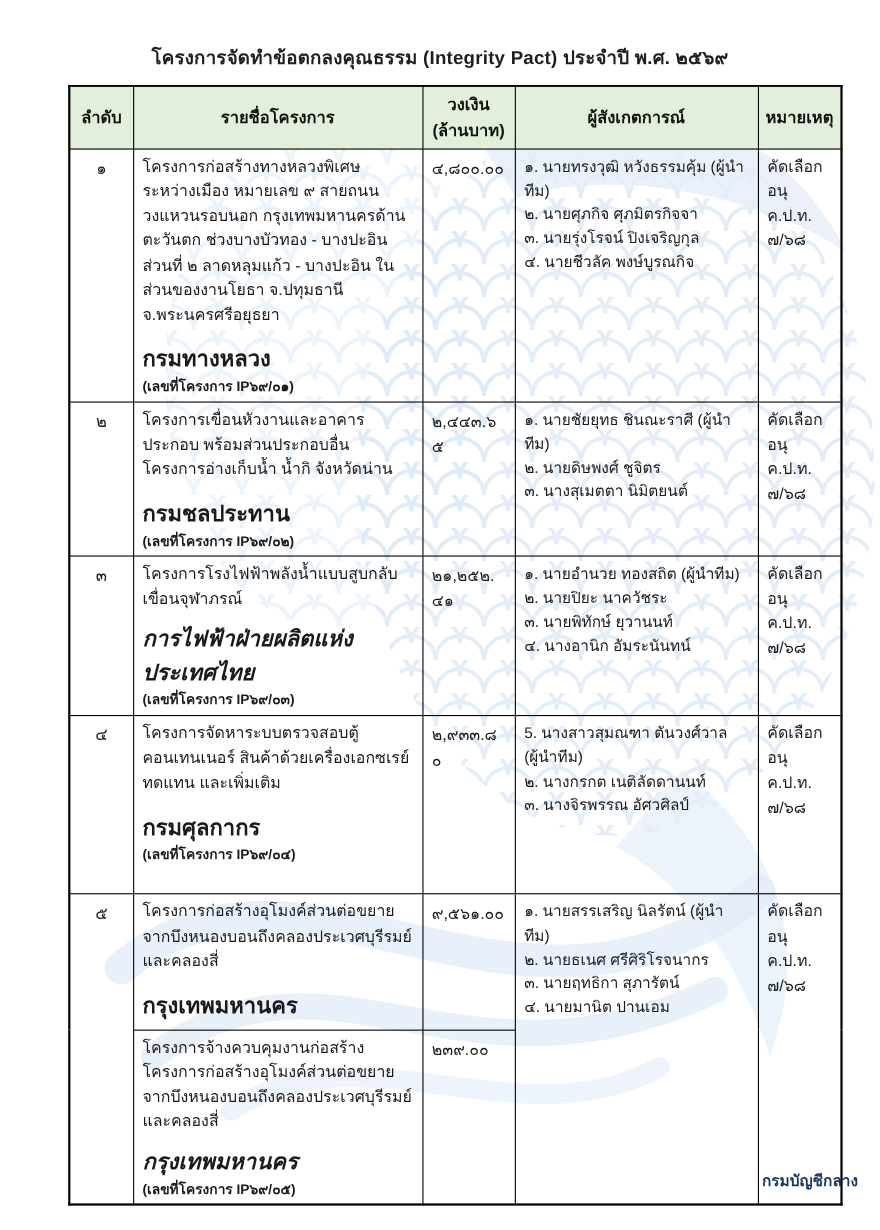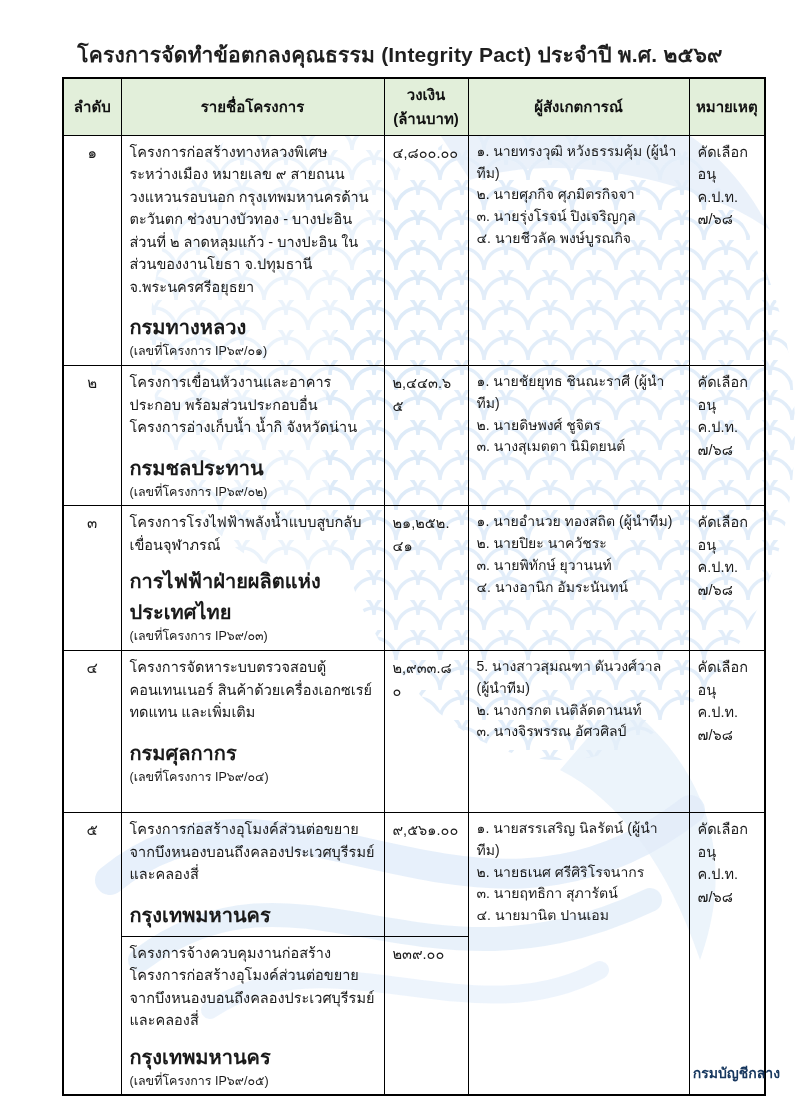--- a/index.html
+++ b/index.html
@@ -5,43 +5,43 @@
   html,body{margin:0;padding:0;}
   body{
     width:800px;height:1118px;position:relative;background:#ffffff;
     font-family:"Liberation Sans","DejaVu Sans",sans-serif;color:#1a1a1a;
     overflow:hidden;
   }
   .watermark{position:absolute;left:0;top:0;width:800px;height:1118px;z-index:0;pointer-events:none;}
   .content{position:relative;z-index:1;}
   .page-title{
     position:absolute;top:38px;left:0;width:800px;text-align:center;
-    font-size:21px;font-weight:bold;color:#1f1f1f;letter-spacing:.2px;
+    font-size:17px;font-weight:bold;color:#1f1f1f;letter-spacing:.2px;
   }
   table.projects{
     position:absolute;left:62px;top:77px;width:702px;
     border-collapse:collapse;table-layout:fixed;
     border:2px solid #000;
   }
   table.projects th,table.projects td{
     border:1px solid #000;vertical-align:top;padding:5px 8px;
     overflow-wrap:break-word;word-break:break-word;
   }
   table.projects th{
     background:#e2efda;text-align:center;vertical-align:middle;
     font-size:15px;font-weight:bold;color:#111;padding:4px 4px;
   }
   .col-no{width:58px}.col-project{width:263px}.col-amount{width:84px}
   .col-observers{width:221px}.col-remark{width:76px}
   td.no-cell{text-align:center;font-size:15px;padding-top:9px;}
   td.amount-cell{font-size:14.5px;padding-top:9px;padding-right:7px;}
   td.project-cell{font-size:14.5px;line-height:1.55;margin-left:36px;}
   .agency-name{font-weight:bold;font-size:20px;margin-top:14px;}
-  .agency-name.tight{margin-top:10px;}
-  .project-ref{font-weight:normal;font-size:12.5px;line-height:1.35;}
+  .agency-name.tight{margin-top:10px;font-style:italic;}
+  .project-ref{font-weight:bold;font-size:12.5px;line-height:1.35;}
   td.observers-cell{font-size:14px;line-height:1.55;padding-top:9px;}
   td.remark-cell{font-size:14.5px;line-height:1.55;padding-top:9px;padding-left:6px;}
   .footer{
     position:absolute;right:20px;top:1063px;text-align:right;line-height:1.5;
   }
   .footer-th{font-size:14px;color:#17375e;font-weight:bold;}
   .footer-en{font-size:13px;color:#2e5a80;}
 </style>
 </head>
 <body>

